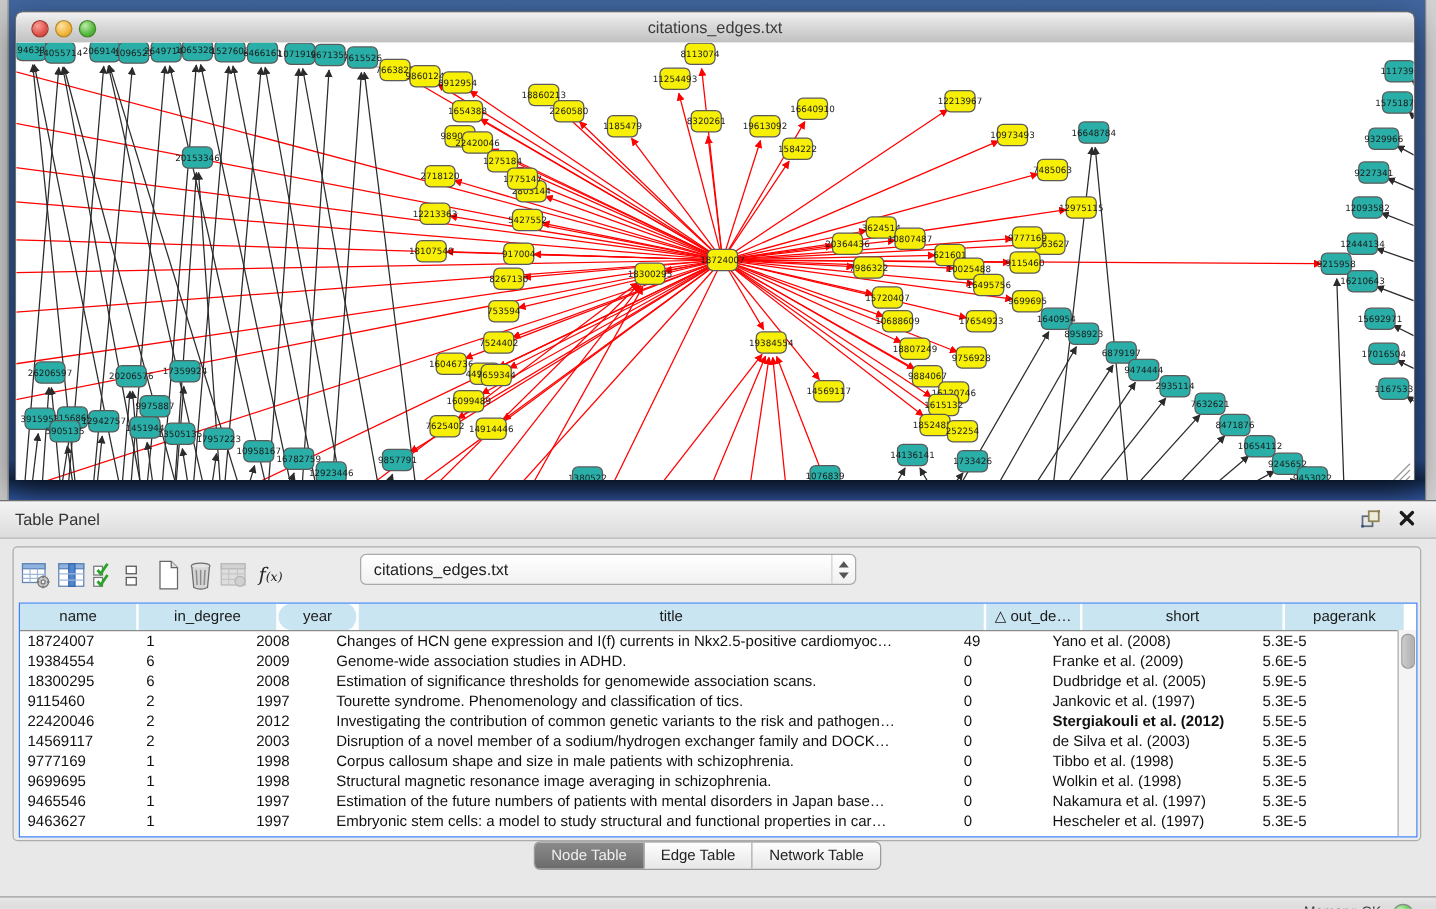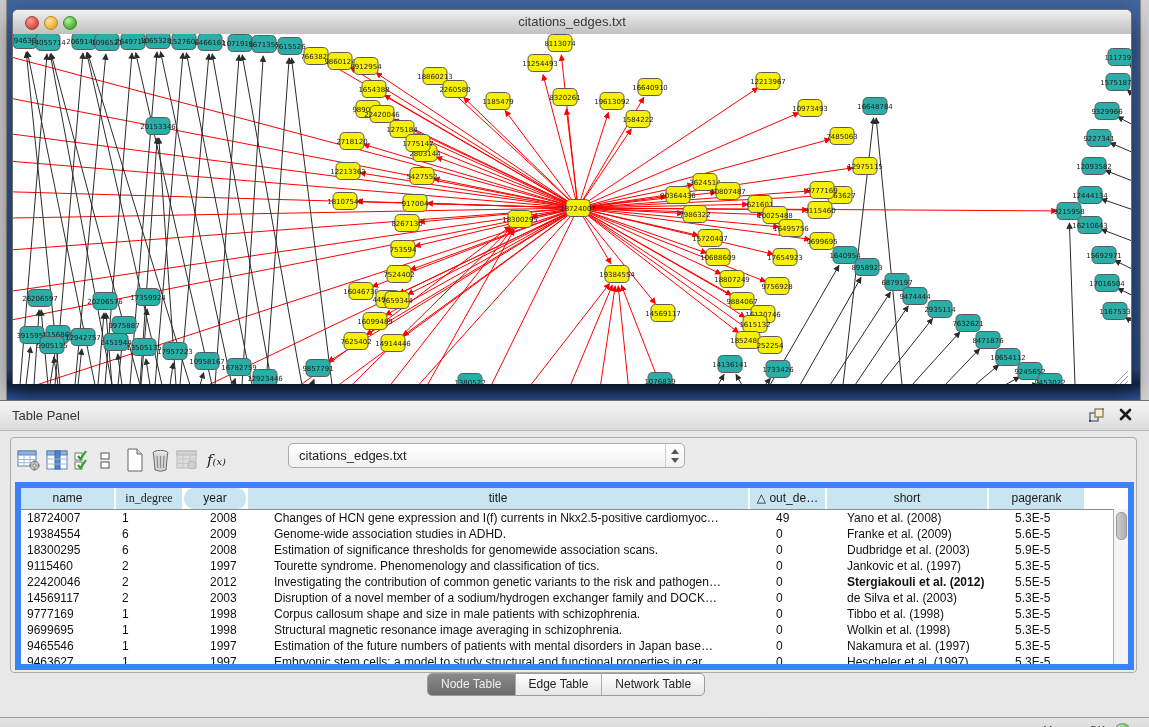--- a/index.html
+++ b/index.html
@@ -34,21 +34,21 @@
   .fx small{font-size:10px;font-style:italic;}
   .combo{position:absolute;left:277px;top:5px;width:397px;height:25px;border:1px solid #ABABAB;border-radius:5px;
          background:linear-gradient(#FFFFFF,#F1F1F1);box-sizing:border-box;}
   .combo .cval{position:absolute;left:10px;top:0;line-height:23px;font-size:13px;color:#222;}
   .combo .stepper{position:absolute;right:0;top:0;width:18px;height:23px;border-left:1px solid #CFCFCF;}
   .combo .stepper .up{position:absolute;left:5px;top:5px;width:0;height:0;
         border-left:4px solid transparent;border-right:4px solid transparent;border-bottom:5px solid #555;}
   .combo .stepper .dn{position:absolute;left:5px;bottom:4px;width:0;height:0;
         border-left:4px solid transparent;border-right:4px solid transparent;border-top:5px solid #555;}
   .tablebox{position:absolute;left:4px;top:44px;width:1119px;height:188px;background:#fff;
-        border:6px solid #3b82f6;box-sizing:border-box;overflow:hidden;}
+        border:1px solid #3b82f6;box-sizing:border-box;overflow:hidden;}
   .thead{display:flex;height:21px;border-bottom:1px solid #8C8C8C;background:#fff;}
   .th{background:#C9E5F2;border-right:2px solid #FFFFFF;box-sizing:border-box;
       font-size:12px;color:#1a1a1a;text-align:center;line-height:20px;overflow:hidden;white-space:nowrap;}
   .th:last-of-type{border-right:none;}
   .trow{display:flex;height:16px;}
   .td{font-size:12px;color:#111;line-height:16px;padding-left:6px;box-sizing:border-box;
       overflow:hidden;white-space:nowrap;}
   .td.center{text-align:left;padding-left:0;}
   .vscroll{position:absolute;right:0;top:21px;bottom:0;width:14px;background:#F4F4F4;border-left:1px solid #ADADAD;}
   .vthumb{position:absolute;left:2px;top:3px;width:9px;height:26px;border-radius:5px;
@@ -557,21 +557,21 @@
       <span class="cval">citations_edges.txt</span>
       <span class="stepper">
         <span class="up"></span>
           <span class="dn"></span>
       </span>
     </div>
 
     <div class="tablebox">
       <div class="thead" id="thead">
           <div class="th" style="width: 95px;">name</div>
-          <div class="th" style="width: 68px; font-family: Liberation Serif, serif;">in_degree</div>
+          <div class="th" style="width: 112px;">in_degree</div>
           <div class="th" style="width: 64px; border-radius: 10px;">year</div>
           <div class="th" style="width: 502px;">title</div>
           <div class="th" style="width: 77px;">△ out_de…</div>
           <div class="th" style="width: 162px;">short</div>
           <div class="th" style="width: 95px;">pagerank</div>
         </div>
       <div id="tbody">
           <div class="trow">
             <div class="td" style="width: 95px;">18724007</div>
             <div class="td" style="width: 88px;">1</div>
@@ -589,21 +589,21 @@
             <div class="td" style="width: 77px;">0</div>
             <div class="td center" style="width: 162px;">Franke et al. (2009)</div>
             <div class="td" style="width: 115px;">5.6E-5</div>
           </div>
           <div class="trow">
             <div class="td" style="width: 95px;">18300295</div>
             <div class="td" style="width: 88px;">6</div>
             <div class="td" style="width: 64px;">2008</div>
             <div class="td" style="width: 502px;">Estimation of significance thresholds for genomewide association scans.</div>
             <div class="td" style="width: 77px;">0</div>
-            <div class="td center" style="width: 162px;">Dudbridge et al. (2003)</div>
+            <div class="td center" style="width: 162px;">Dudbridge et al. (2005)</div>
             <div class="td" style="width: 115px;">5.9E-5</div>
           </div>
           <div class="trow">
             <div class="td" style="width: 95px;">9115460</div>
             <div class="td" style="width: 88px;">2</div>
             <div class="td" style="width: 64px;">1997</div>
             <div class="td" style="width: 502px;">Tourette syndrome. Phenomenology and classification of tics.</div>
             <div class="td" style="width: 77px;">0</div>
             <div class="td center" style="width: 162px;">Jankovic et al. (1997)</div>
             <div class="td" style="width: 115px;">5.3E-5</div>

